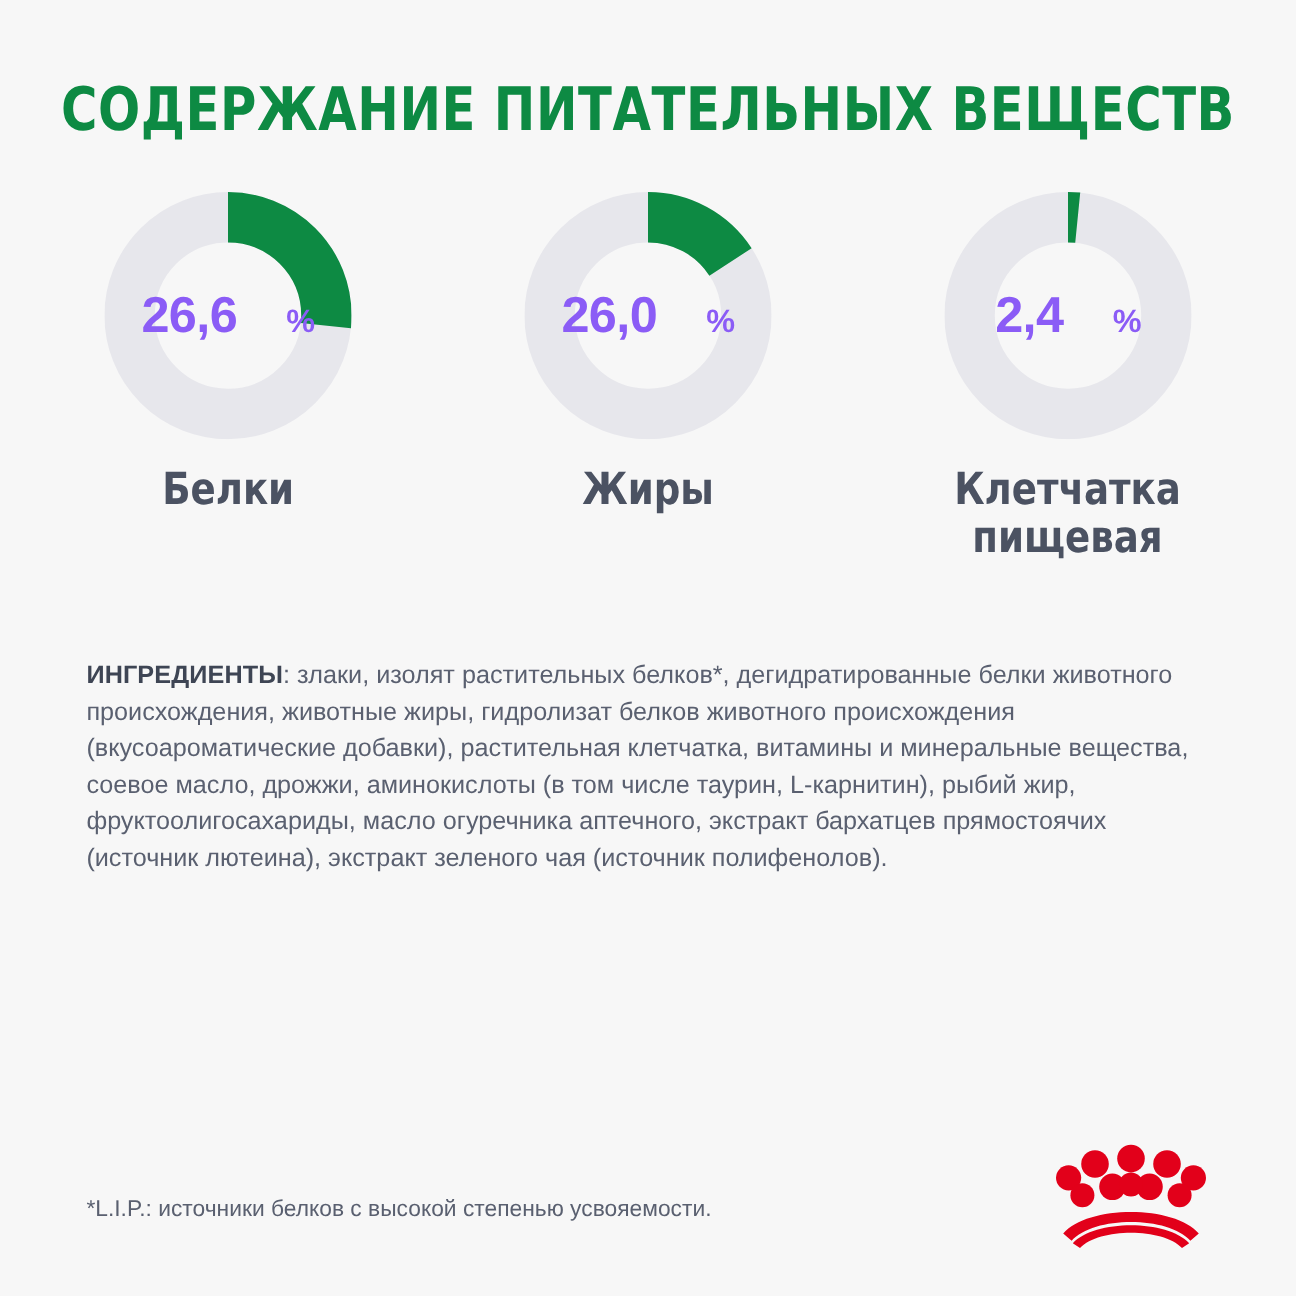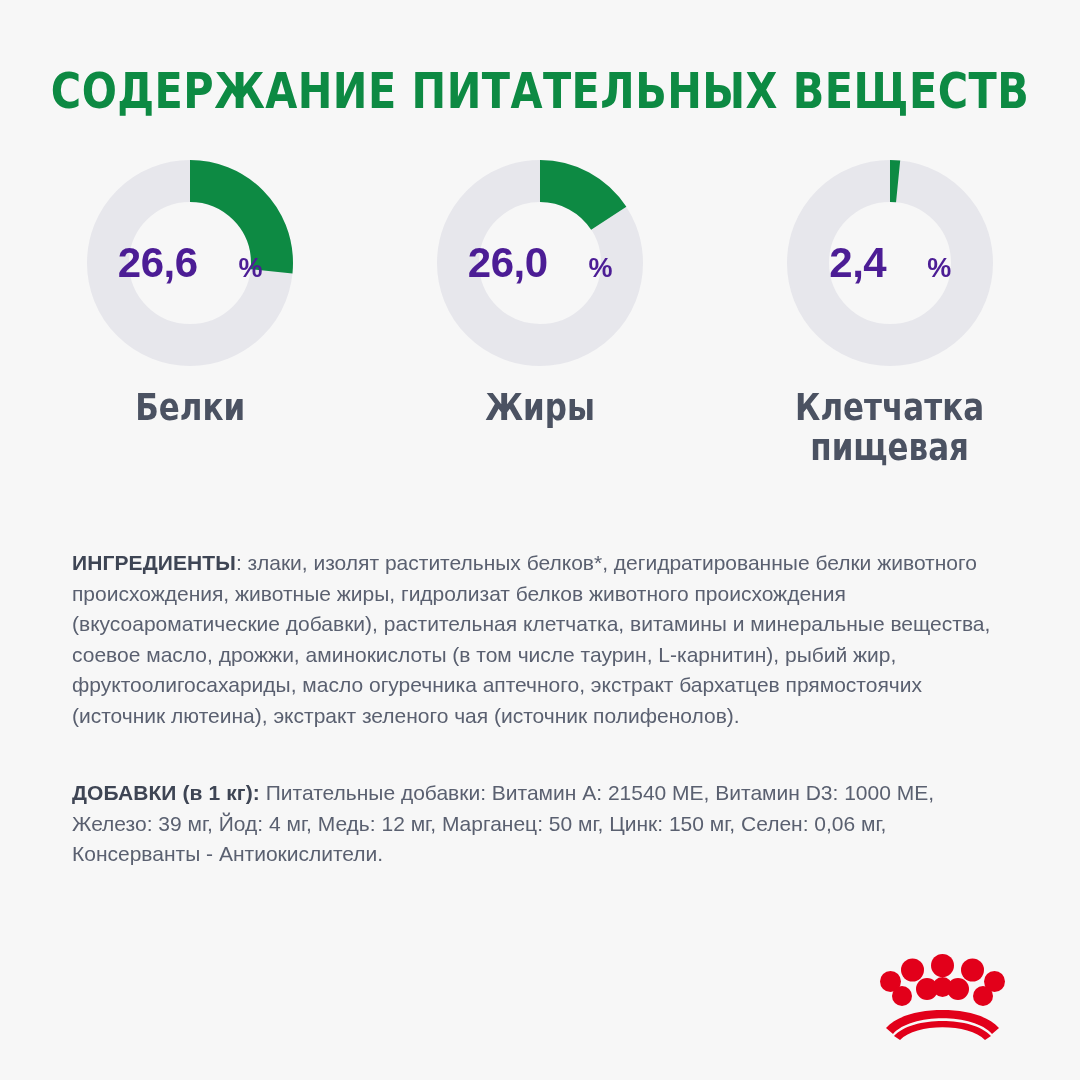--- a/index.html
+++ b/index.html
@@ -73,21 +73,21 @@
     left: 0;
     top: 0;
     width: 206px;
     height: 206px;
     display: flex;
     align-items: center;
     justify-content: center;
     pointer-events: none;
   }
   .pct {
-    color: #4c1d95;
+    color: #8b5cf6;
     font-weight: 700;
     font-size: 42px;
     letter-spacing: -0.5px;
     line-height: 1;
     display: flex;
     align-items: baseline;
     white-space: nowrap;
     gap: 40px;
   }
   .pct .sign {
@@ -202,24 +202,22 @@
       <div class="donut-label">Клетчатка
 пищевая</div>
     </div>
 
   </div>
 
   <p class="body-text" id="ingredients-block">
     <b>ИНГРЕДИЕНТЫ</b><span>:  </span><span>злаки, изолят растительных белков*, дегидратированные белки животного происхождения, животные жиры, гидролизат белков животного происхождения (вкусоароматические добавки), растительная клетчатка, витамины и минеральные вещества, соевое масло, дрожжи, аминокислоты (в том числе таурин, L-карнитин), рыбий жир, фруктоолигосахариды, масло огуречника аптечного, экстракт бархатцев прямостоячих (источник лютеина), экстракт зеленого чая (источник полифенолов).</span>
   </p>
 
-  <p class="body-text" id="additives-block">
-    <b>ДОБАВКИ (в 1 кг):</b><span> </span><span>Питательные добавки: Витамин А: 21540 МЕ, Витамин D3: 1000 МЕ, Железо: 39 мг, Йод: 4 мг, Медь: 12 мг, Марганец: 50 мг, Цинк: 150 мг, Селен: 0,06 мг, Консерванты - Антиокислители.</span>
-  </p>
-
+
+  <p class="footnote">*L.I.P.: источники белков с высокой степенью усвояемости.</p>
 
   <div class="logo">
     <svg viewBox="0 0 125 92">
       <g fill="#e2001a">
         <circle cx="62.5" cy="15.5" r="11.5"></circle>
         <circle cx="32.5" cy="20.0" r="11.5"></circle>
         <circle cx="92.5" cy="20.0" r="11.5"></circle>
         <circle cx="10.5" cy="31.5" r="10.5"></circle>
         <circle cx="114.5" cy="31.5" r="10.5"></circle>
         <circle cx="47.0" cy="39.0" r="11.0"></circle>

